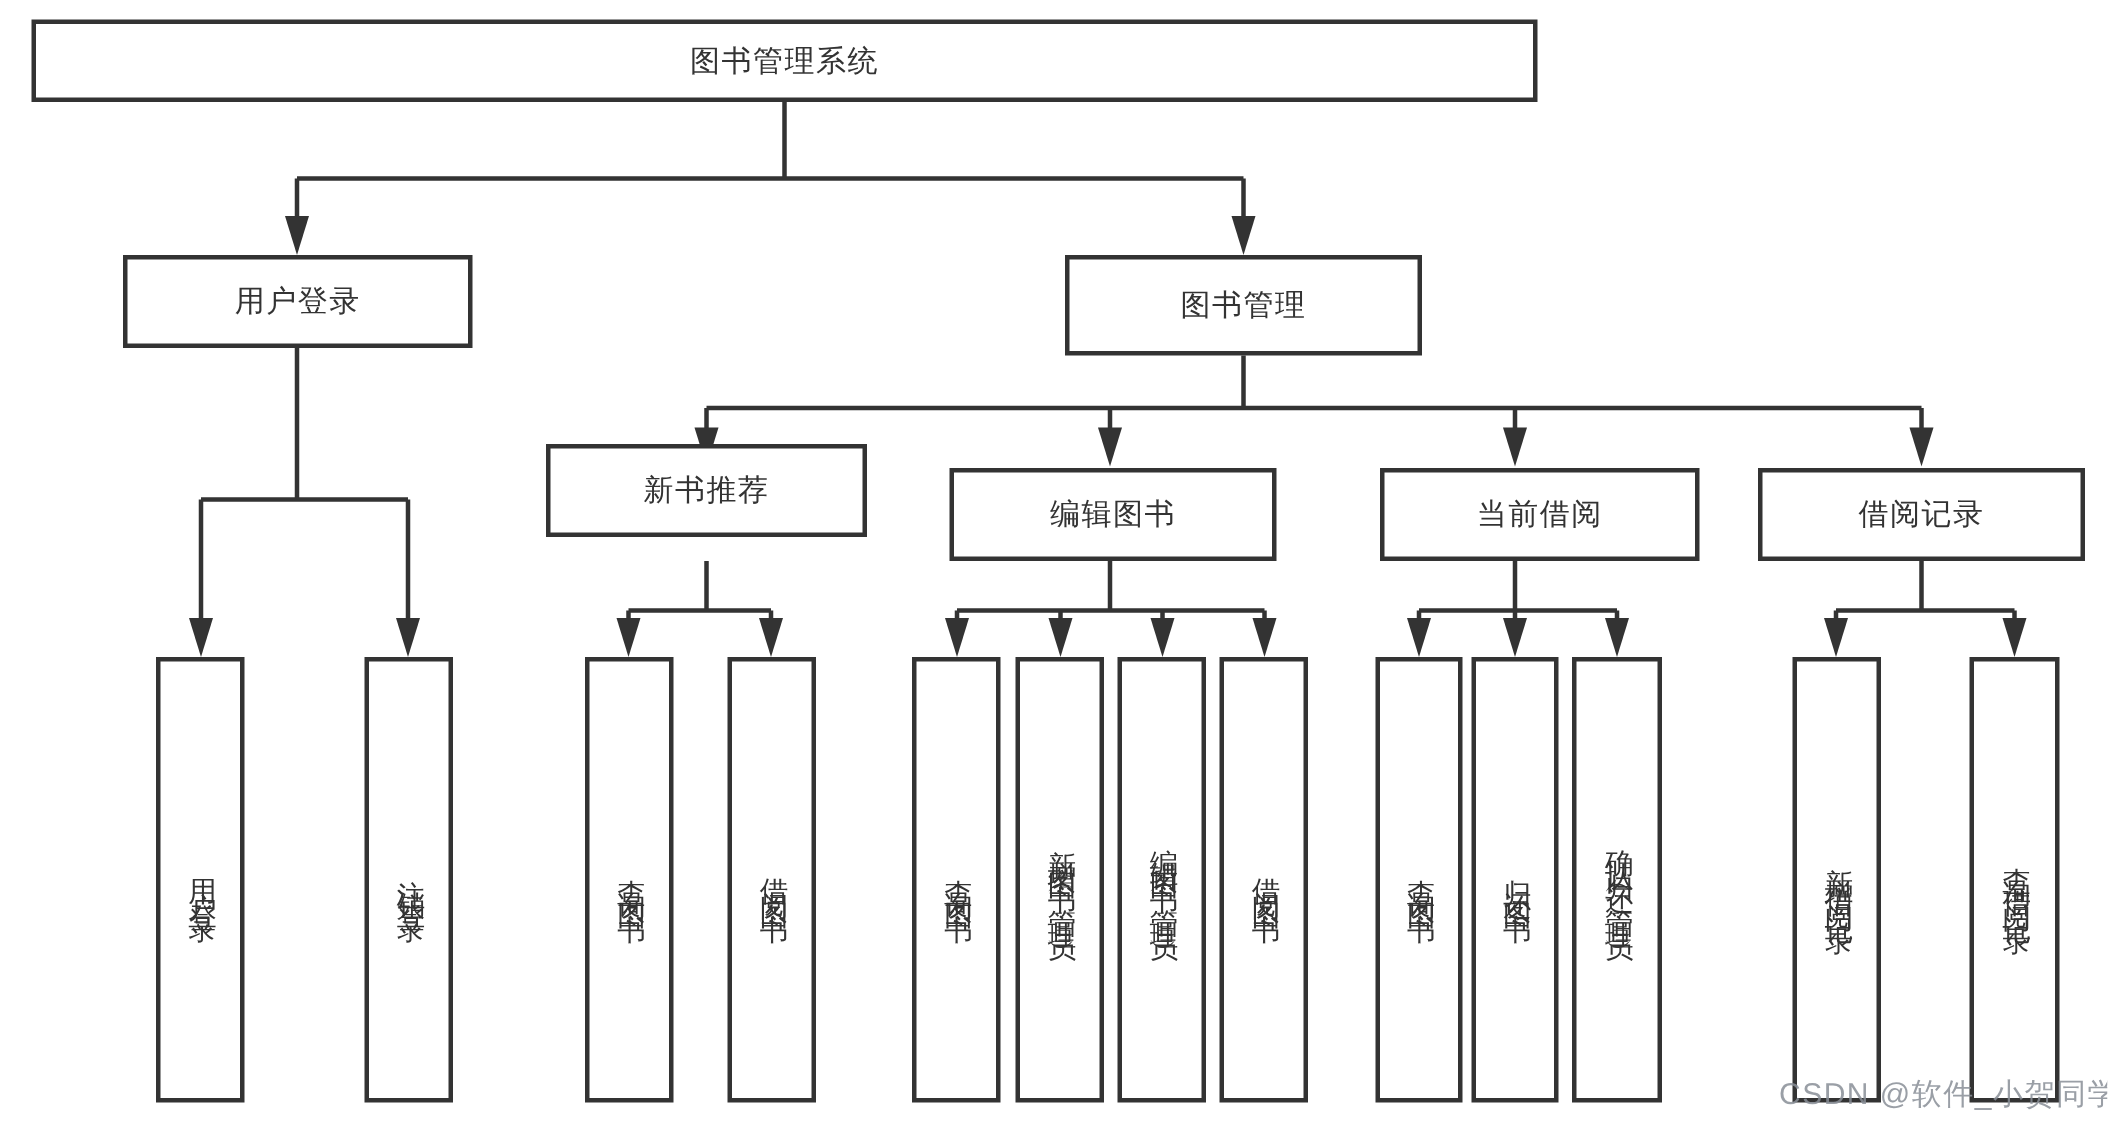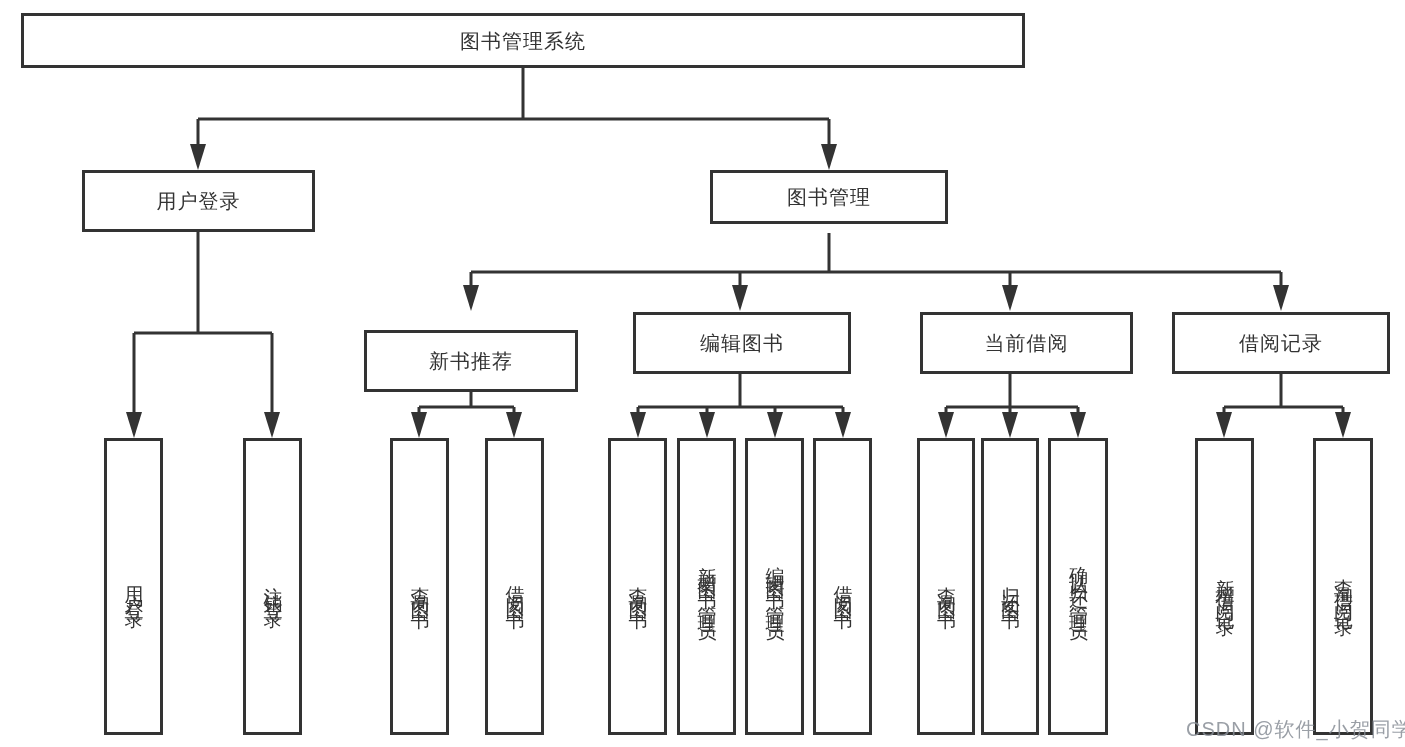--- a/index.html
+++ b/index.html
@@ -84,23 +84,23 @@
       <polygon points="1010,438 1002,412 1018,412"></polygon>
       <polygon points="1078,438 1070,412 1086,412"></polygon>
       <polygon points="1224,438 1216,412 1232,412"></polygon>
       <polygon points="1343,438 1335,412 1351,412"></polygon>
     </g>
   </svg>
 
   <div class="node" style="left:21px;top:13px;width:1004px;height:55px;">图书管理系统</div>
 
   <div class="node" style="left:82px;top:170px;width:233px;height:62px;">用户登录</div>
-  <div class="node" style="left:710px;top:170px;width:238px;height:54px;">图书管理</div>
+  <div class="node" style="left:710px;top:170px;width:238px;height:67px;">图书管理</div>
 
-  <div class="node" style="left:364px;top:330px;width:214px;height:62px;">新书推荐</div>
+  <div class="node" style="left:364px;top:296px;width:214px;height:62px;">新书推荐</div>
   <div class="node" style="left:633px;top:312px;width:218px;height:62px;">编辑图书</div>
   <div class="node" style="left:904px;top:312px;width:213px;height:62px;margin-left:16px;">当前借阅</div>
   <div class="node" style="left:1172px;top:312px;width:218px;height:62px;">借阅记录</div>
 
   <div class="node vbox" style="left:104px;top:438px;width:59px;height:297px;">用户登录</div>
   <div class="node vbox" style="left:243px;top:438px;width:59px;height:297px;">注销登录</div>
 
   <div class="node vbox" style="left:390px;top:438px;width:59px;height:297px;">查询图书</div>
   <div class="node vbox" style="left:485px;top:438px;width:59px;height:297px;">借阅图书</div>
 

